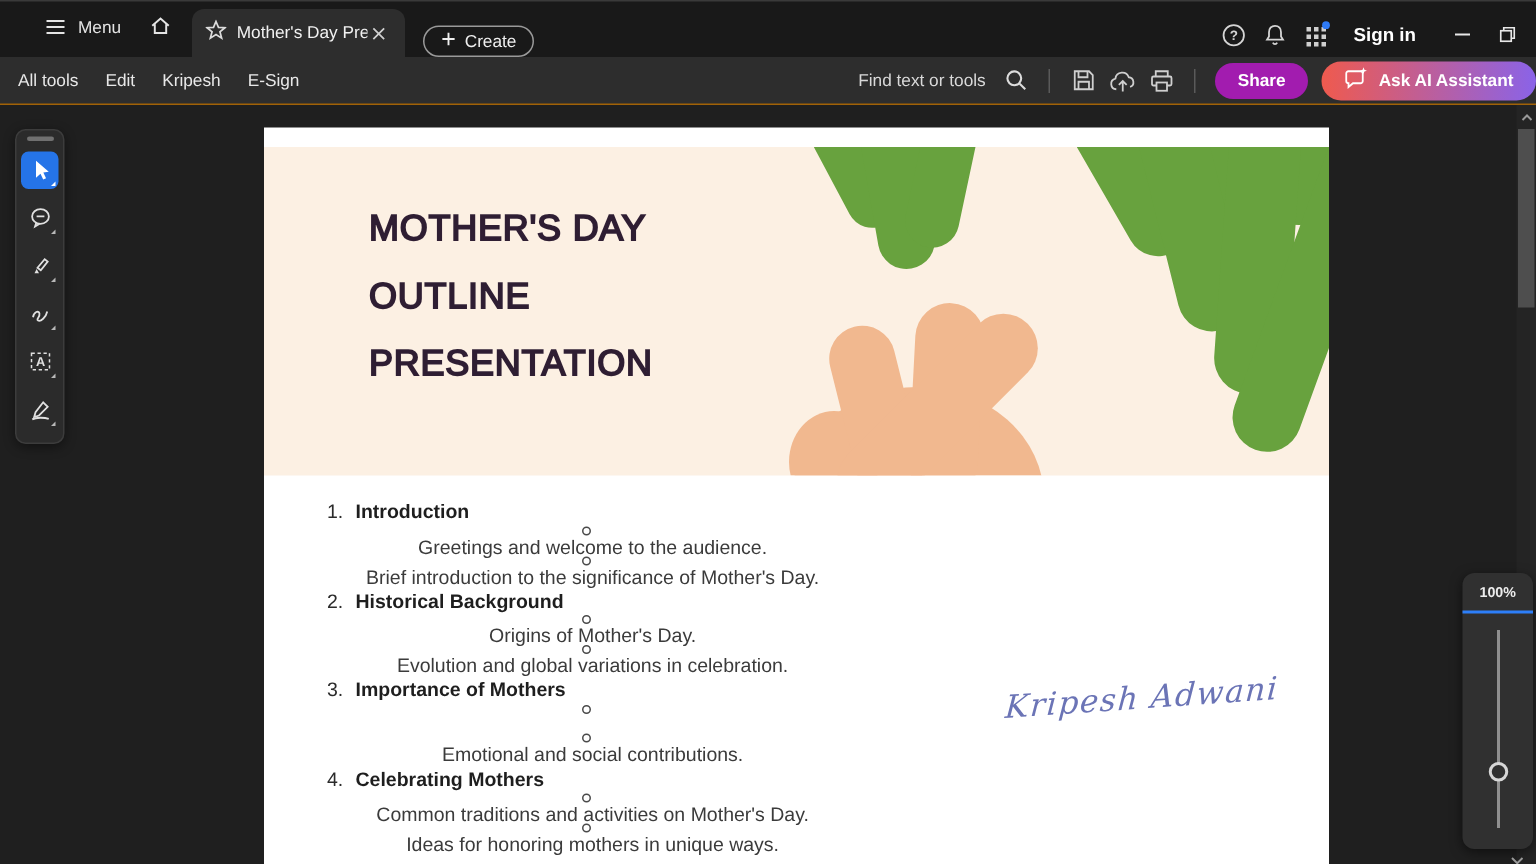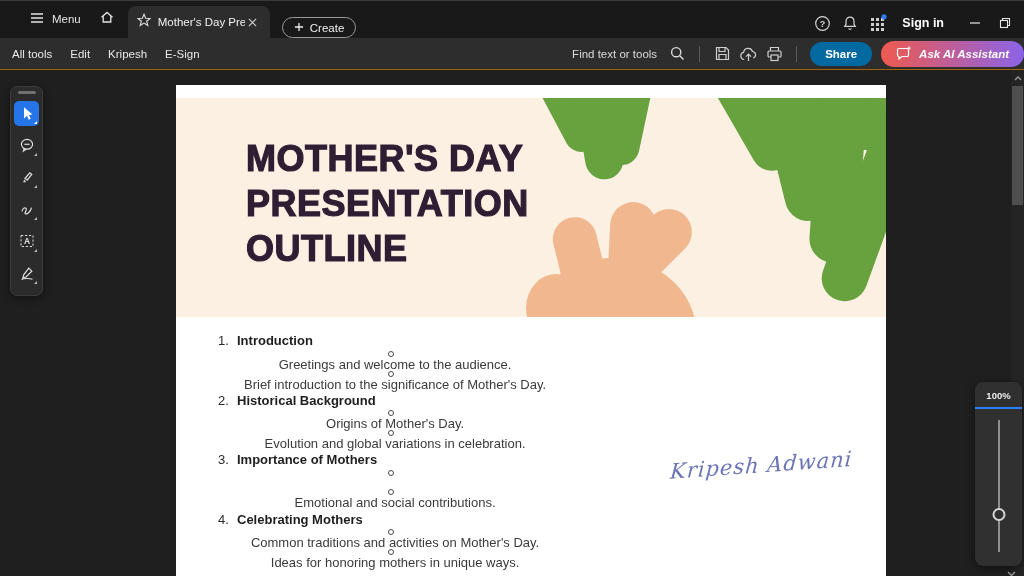--- a/index.html
+++ b/index.html
@@ -31,25 +31,25 @@
 
   
   .toolbar { position:absolute; top:38px; left:0; right:0; height:32px;
              background:var(--toolbar-bg,#2d2d2d); display:flex; align-items:center;
              padding-left:12px; border-bottom:1px solid #a16207; }
   .tool-link { color:#e8e8e8; font-size:11.5px; margin-right:18px; }
   .toolbar-right { margin-left:auto; display:flex; align-items:center; }
   .find-label { color:#d9d9d9; font-size:11.5px; margin-right:7px; }
   .tb2-icon { width:26px; height:26px; display:flex; align-items:center; justify-content:center; }
   .v-div { width:1px; height:16px; background:#5a5a5a; margin:0 9px; }
-  .share-btn { height:24px; background:#0369a1; color:#fff; font-size:11.5px; font-weight:bold;
+  .share-btn { height:24px; background:#a21caf; color:#fff; font-size:11.5px; font-weight:bold;
                border-radius:12px; padding:0 15px; display:flex; align-items:center; margin:0 9px 0 4px; }
   .ai-btn { height:26px; border-radius:13px; color:#fff; font-weight:bold; font-size:11.5px;
             display:flex; gap:7px; align-items:center; padding:0 15px; white-space:nowrap;
-            background:linear-gradient(90deg, var(--ai-gradient-start,#ef5a4e), var(--ai-gradient-end,#8a63e8));font-style:italic; }
+            background:linear-gradient(90deg, var(--ai-gradient-start,#ef5a4e), var(--ai-gradient-end,#8a63e8)); }
 
   
   .viewer { position:absolute; top:70px; left:0; right:0; bottom:0; background:var(--viewer-bg,#1f1f1f); }
 
   
   .tools-panel { position:absolute; left:10px; top:16px; width:33px;
                  background:#2b2b2b; border:1px solid #3c3c3c; border-radius:7px;
                  box-shadow:0 2px 8px rgba(0,0,0,.45);
                  display:flex; flex-direction:column; align-items:center; padding:4px 0 6px; z-index:5; }
   .grabber { width:18px; height:3px; border-radius:2px; background:#707070; margin-bottom:3px; }
@@ -58,21 +58,21 @@
   .tool-btn::after { content:""; position:absolute; right:2px; bottom:2px;
                      border-left:3.5px solid transparent; border-bottom:3.5px solid #b9b9b9; }
   .tool-btn.active { background:var(--accent-blue,#2574e8); }
   .tool-btn.active::after { border-bottom-color:#fff; }
 
   
   .page { position:absolute; left:176px; top:15px; width:710px; height:491px; background:#ffffff; }
   .page-header { position:absolute; left:0; top:13px; width:710px; height:219px;
                  background:var(--cream,#fcf0e3); overflow:hidden; }
   .deco { position:absolute; left:0; top:0; }
-  .doc-title { position:absolute; left:70px; top:38px; font-size:36px; font-weight:700;
+  .doc-title { position:absolute; left:70px; top:32px; font-size:24px; font-weight:400;
                line-height:45px; letter-spacing:0.5px; color:var(--doc-title,#2f1e33);
                -webkit-text-stroke:1.2px var(--doc-title,#2f1e33); }
   .outline { position:absolute; left:42px; top:246px; font-size:13px; color:#3b3b3b; }
   .o-head { display:flex; align-items:center; height:19.8px; font-weight:bold; color:#1e1e1e; }
   .o-num { width:19px; font-weight:normal; color:#2b2b2b; }
   .o-bullet { display:flex; align-items:center; height:19.8px; padding-left:26px;flex-direction:column; }
   .o-dot { width:6px; height:6px; border:1.4px solid #4a4a4a; border-radius:50%;
            margin-right:8px; flex:none; }
   .signature { position:absolute; left:494px; top:368px; width:190px;
                font-family:"DejaVu Serif", serif; font-style:italic; font-size:21px;
@@ -296,22 +296,22 @@
           <g fill="#f1b88f" style="fill:var(--hand-peach,#f1b88f)">
             <ellipse cx="436" cy="234" rx="84" ry="74"></ellipse>
             <ellipse cx="380" cy="210" rx="30" ry="34"></ellipse>
             <rect x="386" y="118" width="44" height="120" rx="22" transform="rotate(-14 408 178)"></rect>
             <rect x="432" y="104" width="46" height="130" rx="23" transform="rotate(3 455 169)"></rect>
             <rect x="472" y="112" width="46" height="170" rx="23" transform="rotate(45 495 132)"></rect>
           </g>
         </svg>
         <div class="doc-title">
           <div>MOTHER'S DAY</div>
+          <div>OUTLINE</div>
           <div>PRESENTATION</div>
-          <div>OUTLINE</div>
         </div>
       </div>
 
       <div class="outline">
           <div class="o-head">
             <span class="o-num">1.</span>
             <span>Introduction</span>
           </div>
           <div class="o-bullet">
             <span class="o-dot"></span>

